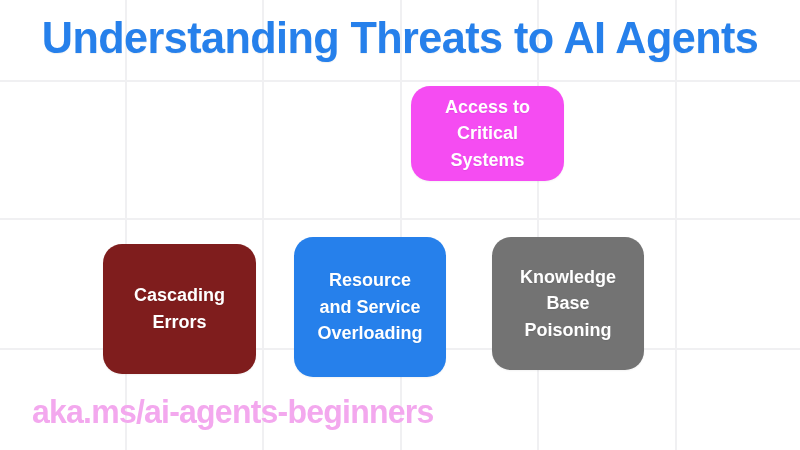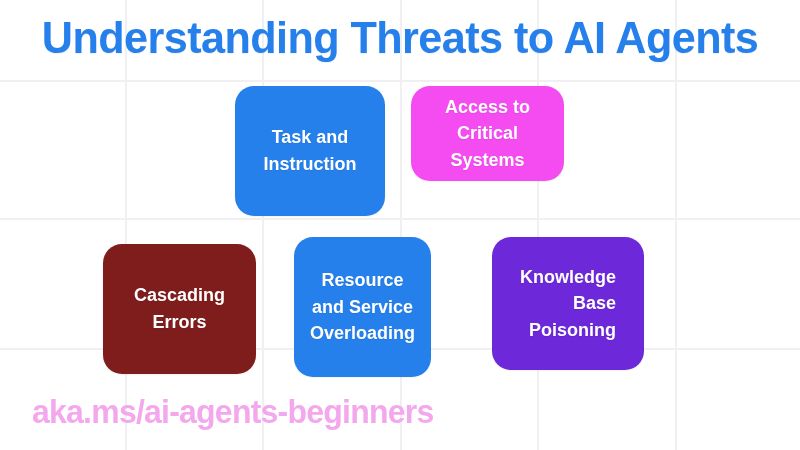--- a/index.html
+++ b/index.html
@@ -82,21 +82,21 @@
   .box .box-label {
     display: block;
     white-space: pre-line;
     text-shadow: 0 1px 1px rgba(0,0,0,0.07);
   }
 
   
   #box-task-instruction      { left: 235px; top: 86px;  width: 150px; height: 130px; }
   #box-access-critical       { left: 411px; top: 86px;  width: 153px; height: 95px; }
   #box-cascading-errors      { left: 103px; top: 244px; width: 153px; height: 130px; }
-  #box-resource-overloading  { left: 294px; top: 237px; width: 137px; height: 140px; }
+  #box-resource-overloading  { left: 294px; top: 237px; width: 152px; height: 140px; }
   #box-knowledge-poisoning   { left: 492px; top: 237px; width: 152px; height: 133px; }
 
   
   #footer-link {
     position: absolute;
     left: 32px;
     top: 393px;
     color: #F3A8EE;
     font-family: "Liberation Sans", sans-serif;
     font-size: 33px;
@@ -118,43 +118,39 @@
       <div class="gridline-v" style="left: 400px; background: rgb(240, 240, 242);"></div>
       <div class="gridline-v" style="left: 537px; background: rgb(240, 240, 242);"></div>
       <div class="gridline-v" style="left: 675px; background: rgb(240, 240, 242);"></div>
       <div class="gridline-h" style="top: 80px; background: rgb(240, 240, 242);"></div>
       <div class="gridline-h" style="top: 218px; background: rgb(240, 240, 242);"></div>
       <div class="gridline-h" style="top: 348px; background: rgb(240, 240, 242);"></div>
     </div>
 
   <div id="title" style="color: rgb(38, 128, 235);">Understanding Threats to AI Agents</div>
 
-  <div class="box" id="box-task-instruction" style="background: rgb(38, 128, 235);">
-    <span class="box-label">Task and
-Instruction</span>
-  </div>
 
   <div class="box" id="box-access-critical" style="background: rgb(245, 76, 242);">
     <span class="box-label">Access to
 Critical
 Systems</span>
   </div>
 
   <div class="box" id="box-cascading-errors" style="background: #7f1d1d;">
     <span class="box-label">Cascading
 Errors</span>
   </div>
 
   <div class="box" id="box-resource-overloading" style="background: rgb(38, 128, 235);">
     <span class="box-label">Resource
 and Service
 Overloading</span>
   </div>
 
-  <div class="box" id="box-knowledge-poisoning" style="background: #6d28d9; text-align: right;">
+  <div class="box" id="box-knowledge-poisoning" style="background: #737373;">
     <span class="box-label">Knowledge
 Base
 Poisoning</span>
   </div>
 
   <div id="footer-link" style="color: rgb(243, 168, 238);">aka.ms/ai-agents-beginners</div>
 
 </div>
 
 </body></html>

